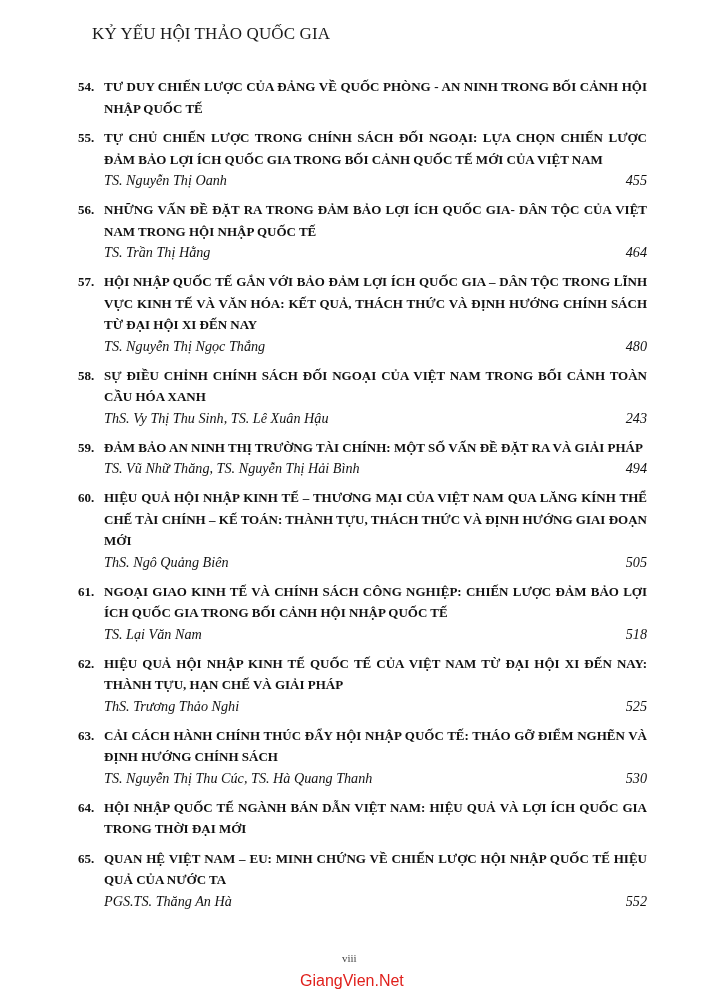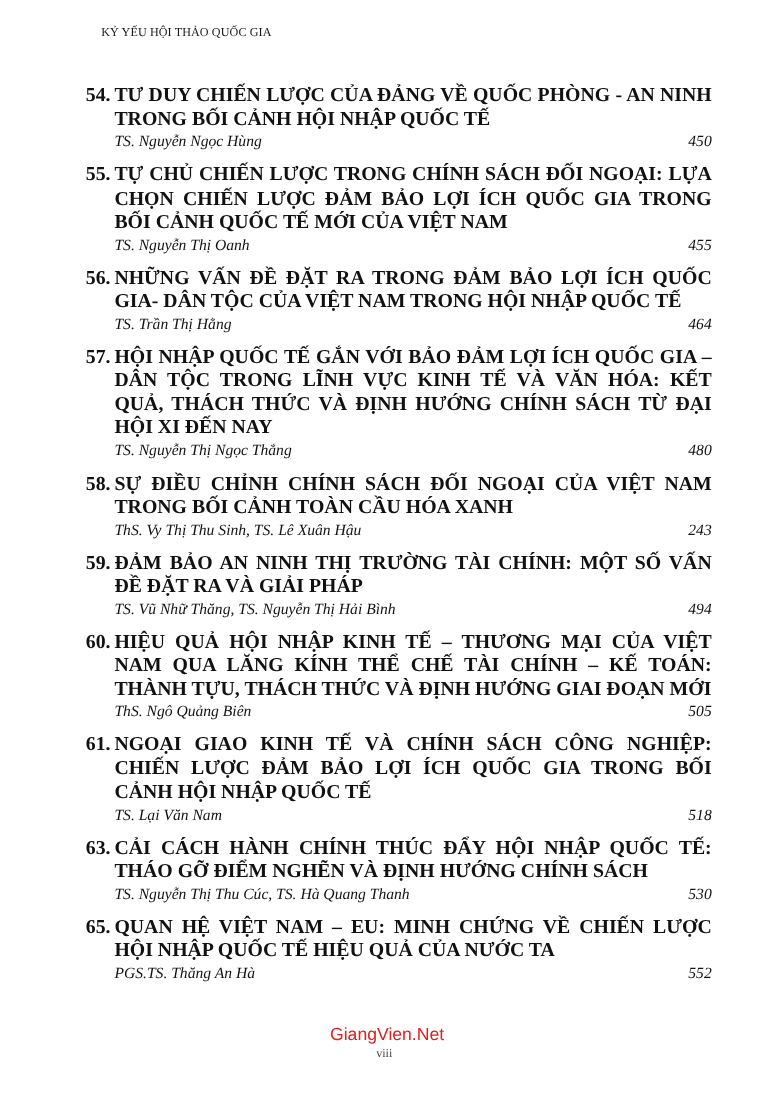--- a/index.html
+++ b/index.html
@@ -1,41 +1,37 @@
 <!DOCTYPE html>
 <html><head>
 <meta charset="utf-8">
 <style>
   html, body { margin:0; padding:0; background:#ffffff; }
   body { width:707px; height:1000px; position:relative; overflow:hidden; font-family:"Liberation Serif", serif; color:#111; }
-  .header { position:absolute; left:92px; top:24px; font-size:11px; letter-spacing:0.1px; color:#1a1a1a; }
+  .header { position:absolute; left:92px; top:24px; font-size:17px; letter-spacing:0.1px; color:#1a1a1a; }
   .toc { position:absolute; left:78px; top:76px; width:569px; }
   .entry { margin-bottom:8px; }
-  .title-row { display:flex; font-weight:bold; font-size:18px; line-height:21.5px; }
+  .title-row { display:flex; font-weight:bold; font-size:13px; line-height:21.5px; }
   .num { width:26px; flex:none; }
   .title { flex:1; text-align:justify; text-align-last:left; }
   .author-row { display:flex; justify-content:space-between; padding-left:26px; font-style:italic; font-size:14.2px; line-height:21px; }
   .page { font-style:italic; }
-  .watermark { position:absolute; left:300px; top:932px; font-family:"Liberation Sans", sans-serif; font-size:16px; color:#e0201c; }
+  .watermark { position:absolute; left:300px; top:972px; font-family:"Liberation Sans", sans-serif; font-size:16px; color:#e0201c; }
   .pagenum { position:absolute; left:342px; top:952px; font-family:"Liberation Serif", serif; font-size:11px; color:#444; }
 </style>
 </head>
 <body>
 
 <div class="header">KỶ YẾU HỘI THẢO QUỐC GIA</div>
 
 <div class="toc">
   <div class="entry">
     <div class="title-row">
         <span class="num">54.</span>
         <span class="title">TƯ DUY CHIẾN LƯỢC CỦA ĐẢNG VỀ QUỐC PHÒNG - AN NINH TRONG BỐI CẢNH HỘI NHẬP QUỐC TẾ</span>
-      </div>
-    <div class="author-row">
-        <span>TS. Nguyễn Ngọc Hùng</span>
-        <span class="page">450</span>
       </div>
   </div>
   <div class="entry">
     <div class="title-row">
         <span class="num">55.</span>
         <span class="title">TỰ CHỦ CHIẾN LƯỢC TRONG CHÍNH SÁCH ĐỐI NGOẠI: LỰA CHỌN CHIẾN LƯỢC ĐẢM BẢO LỢI ÍCH QUỐC GIA TRONG BỐI CẢNH QUỐC TẾ MỚI CỦA VIỆT NAM</span>
       </div>
     <div class="author-row">
         <span>TS. Nguyễn Thị Oanh</span>
         <span class="page">455</span>
@@ -96,29 +92,43 @@
         <span class="num">61.</span>
         <span class="title">NGOẠI GIAO KINH TẾ VÀ CHÍNH SÁCH CÔNG NGHIỆP: CHIẾN LƯỢC ĐẢM BẢO LỢI ÍCH QUỐC GIA TRONG BỐI CẢNH HỘI NHẬP QUỐC TẾ</span>
       </div>
     <div class="author-row">
         <span>TS. Lại Văn Nam</span>
         <span class="page">518</span>
       </div>
   </div>
   <div class="entry">
     <div class="title-row">
+        <span class="num">62.</span>
+        <span class="title">HIỆU QUẢ HỘI NHẬP KINH TẾ QUỐC TẾ CỦA VIỆT NAM TỪ ĐẠI HỘI XI ĐẾN NAY: THÀNH TỰU, HẠN CHẾ VÀ GIẢI PHÁP</span>
+      </div>
+    <div class="author-row">
+        <span>ThS. Trương Thảo Nghi</span>
+        <span class="page">525</span>
+      </div>
+  </div>
+  <div class="entry">
+    <div class="title-row">
         <span class="num">63.</span>
         <span class="title">CẢI CÁCH HÀNH CHÍNH THÚC ĐẨY HỘI NHẬP QUỐC TẾ: THÁO GỠ ĐIỂM NGHẼN VÀ ĐỊNH HƯỚNG CHÍNH SÁCH</span>
       </div>
     <div class="author-row">
         <span>TS. Nguyễn Thị Thu Cúc, TS. Hà Quang Thanh</span>
         <span class="page">530</span>
       </div>
   </div>
   <div class="entry">
+    <div class="title-row">
+        <span class="num">64.</span>
+        <span class="title">HỘI NHẬP QUỐC TẾ NGÀNH BÁN DẪN VIỆT NAM: HIỆU QUẢ VÀ LỢI ÍCH QUỐC GIA TRONG THỜI ĐẠI MỚI</span>
+      </div>
   </div>
   <div class="entry">
     <div class="title-row">
         <span class="num">65.</span>
         <span class="title">QUAN HỆ VIỆT NAM – EU:  MINH CHỨNG VỀ CHIẾN LƯỢC HỘI NHẬP QUỐC TẾ HIỆU QUẢ CỦA NƯỚC TA</span>
       </div>
     <div class="author-row">
         <span>PGS.TS. Thăng An Hà</span>
         <span class="page">552</span>
       </div>

